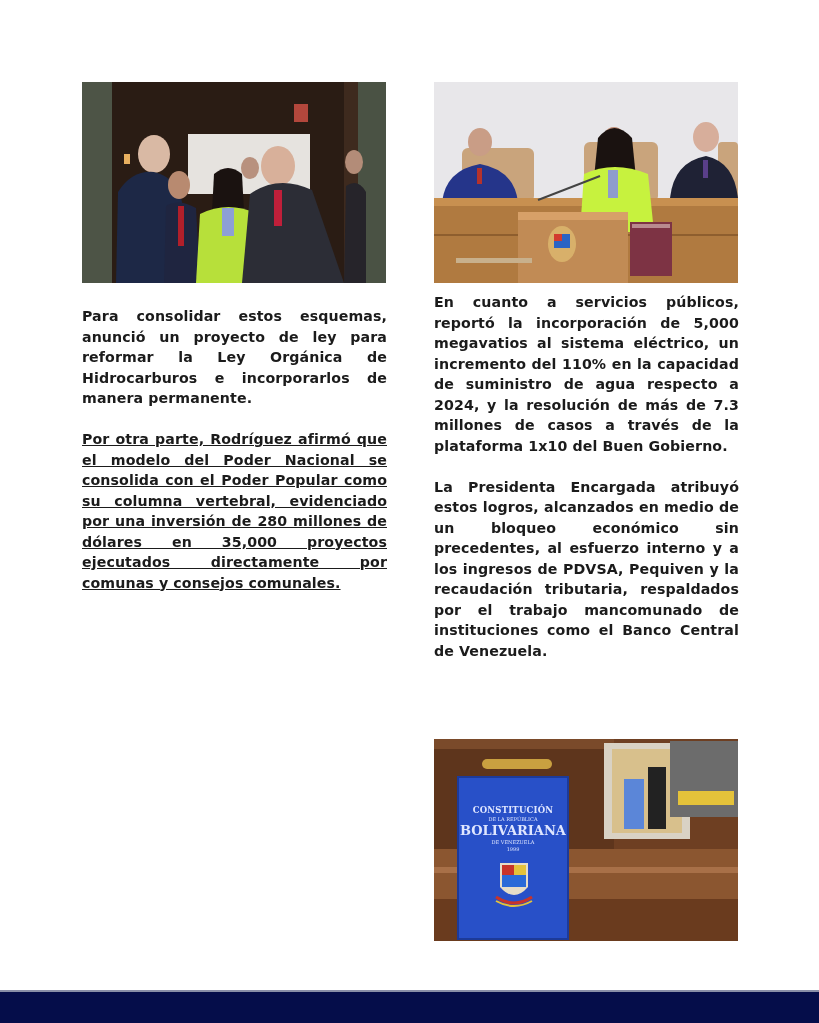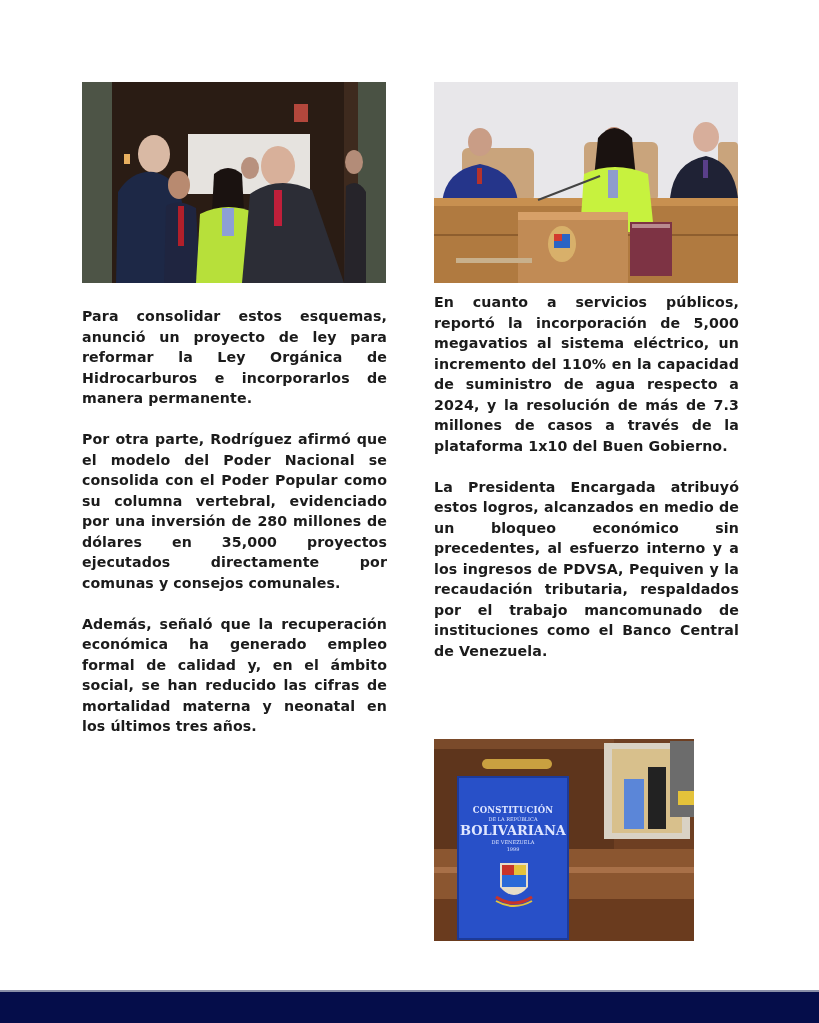--- a/index.html
+++ b/index.html
@@ -27,21 +27,21 @@
   .footer-bar {
     position: absolute; left: 0; top: 990px; width: 819px; height: 33px;
     background: #050d4a;
     border-top: 2px solid #8a8fa8;
     box-sizing: border-box;
   }
 
   
   #photo1 { left: 82px; top: 82px; width: 304px; height: 201px; background: #3b2c22; }
   #photo2 { left: 434px; top: 82px; width: 304px; height: 201px; background: #e9e8ea; }
-  #photo3 { left: 434px; top: 739px; width: 260px; height: 202px; background: #7a4a2a; }
+  #photo3 { left: 434px; top: 739px; width: 304px; height: 202px; background: #7a4a2a; }
 </style>
 </head>
 <body>
 
 <div class="photo" id="photo1">
   <svg width="304" height="201" viewBox="0 0 304 201">
     <rect x="0" y="0" width="304" height="201" fill="#2a1c14"></rect>
     <rect x="0" y="0" width="30" height="201" fill="#4d5446"></rect>
     <rect x="276" y="0" width="28" height="201" fill="#4a5244"></rect>
     <rect x="262" y="0" width="14" height="201" fill="#3e2a1e"></rect>
@@ -106,22 +106,21 @@
 
     <rect x="196" y="140" width="42" height="54" fill="#7d3344"></rect>
     <rect x="198" y="142" width="38" height="4" fill="#b98a8f"></rect>
 
     <rect x="22" y="176" width="76" height="5" fill="#c8b08c"></rect>
   </svg>
 </div>
 
 <div class="col" id="col-left" style="left:82px; top:306px;">
   <p class="para" style="margin-bottom:20.5px;">Para consolidar estos esquemas, anunció un proyecto de ley para reformar la Ley Orgánica de Hidrocarburos e incorporarlos de manera permanente.</p>
-  <p class="para" style="margin-bottom:20.5px;">Por otra parte, Rodríguez afirmó que el modelo del Poder Nacional se consolida con el Poder Popular como su columna vertebral, evidenciado por una inversión de 280 millones de dólares en 35,000 proyectos ejecutados directamente por comunas y consejos comunales.</p>
-  <p class="para">Además, señaló que la recuperación económica ha generado empleo formal de calidad y, en el ámbito social, se han reducido las cifras de mortalidad materna y neonatal en los últimos tres años.</p>
+  <p class="para" style="margin-bottom:20.5px;text-decoration:underline;">Por otra parte, Rodríguez afirmó que el modelo del Poder Nacional se consolida con el Poder Popular como su columna vertebral, evidenciado por una inversión de 280 millones de dólares en 35,000 proyectos ejecutados directamente por comunas y consejos comunales.</p>
 </div>
 
 <div class="col" id="col-right" style="left:434px; top:292px;">
   <p class="para" style="margin-bottom:20.5px;">En cuanto a servicios públicos, reportó la incorporación de 5,000 megavatios al sistema eléctrico, un incremento del 110% en la capacidad de suministro de agua respecto a 2024, y la resolución de más de 7.3 millones de casos a través de la plataforma 1x10 del Buen Gobierno.</p>
   <p class="para">La Presidenta Encargada atribuyó estos logros, alcanzados en medio de un bloqueo económico sin precedentes, al esfuerzo interno y a los ingresos de PDVSA, Pequiven y la recaudación tributaria, respaldados por el trabajo mancomunado de instituciones como el Banco Central de Venezuela.</p>
 </div>
 
 <div class="photo" id="photo3">
   <svg width="304" height="202" viewBox="0 0 304 202">
     <rect x="0" y="0" width="304" height="202" fill="#6e3f22"></rect>

